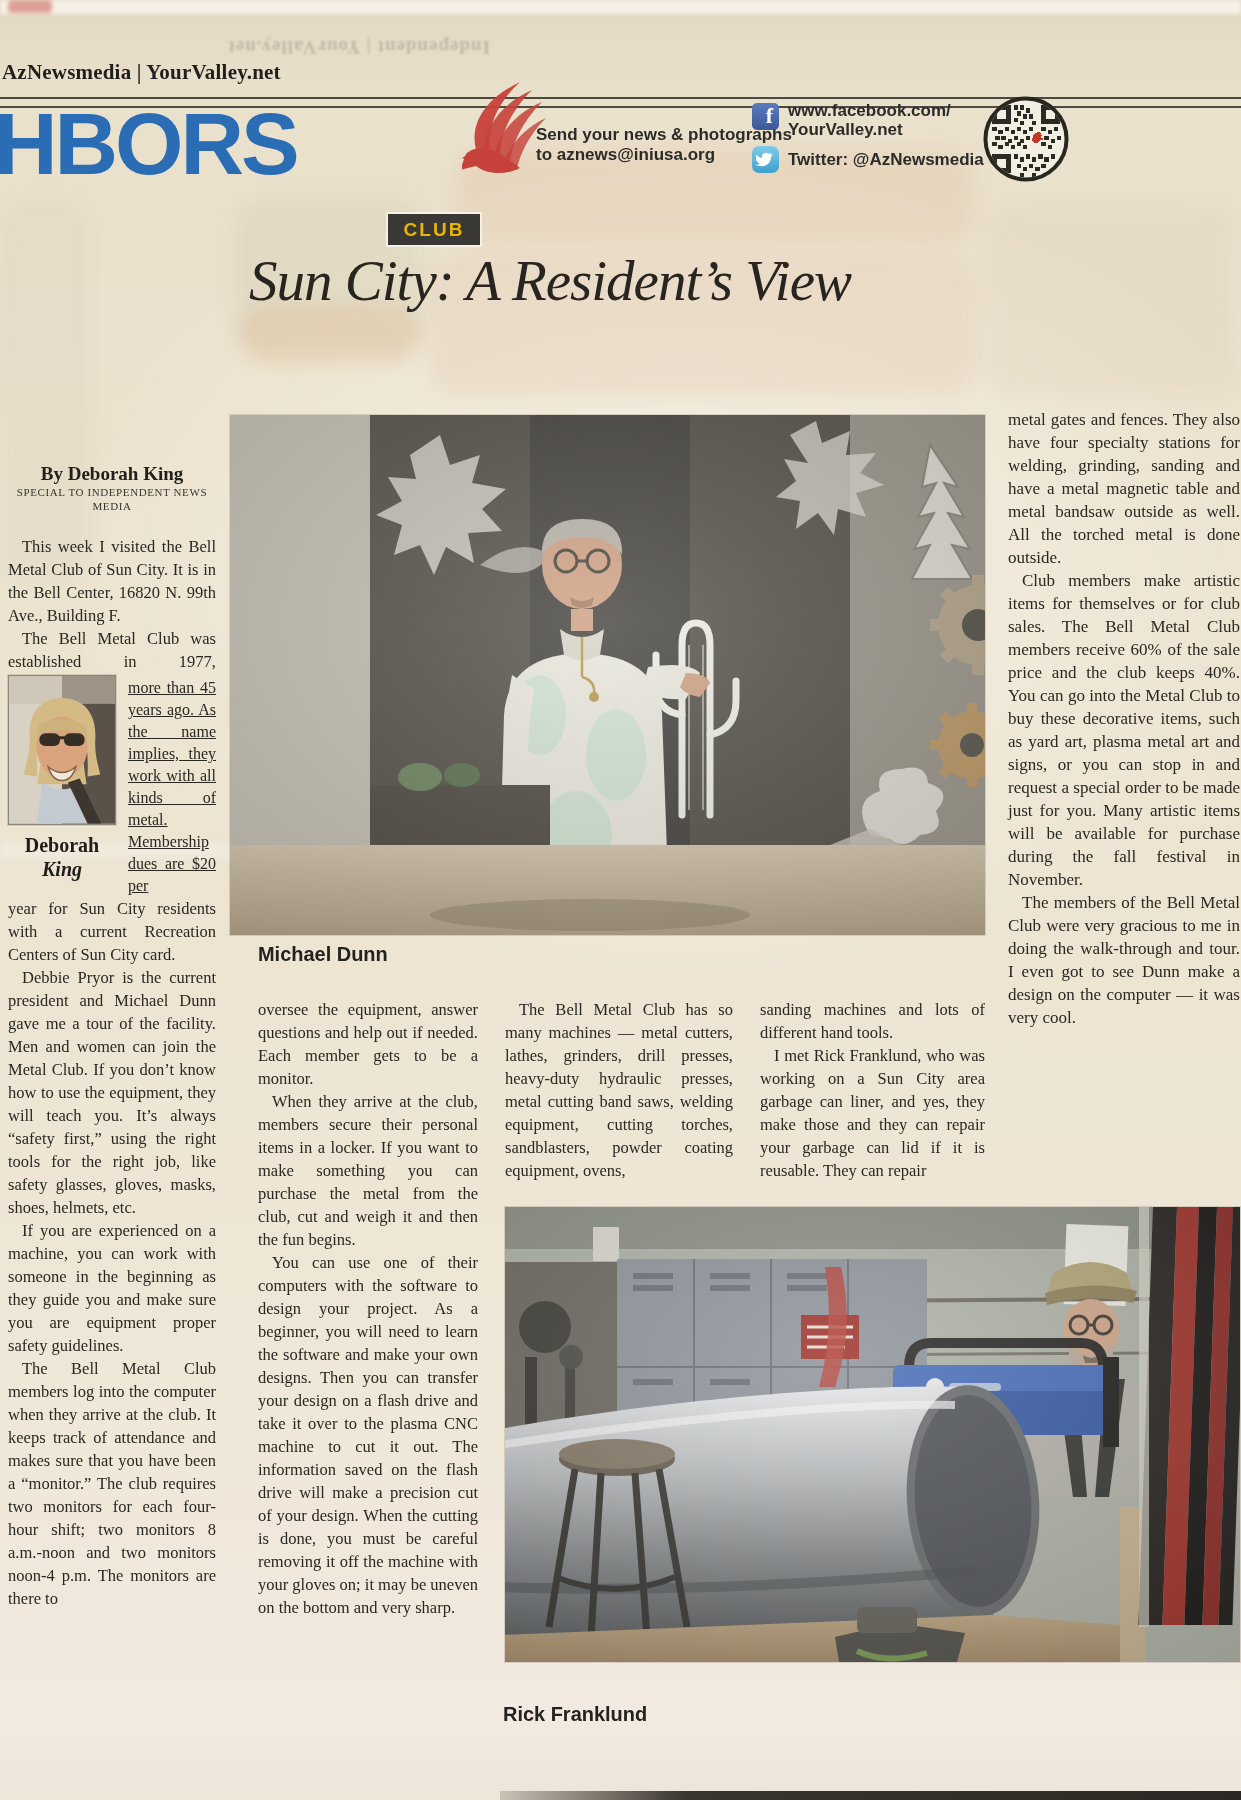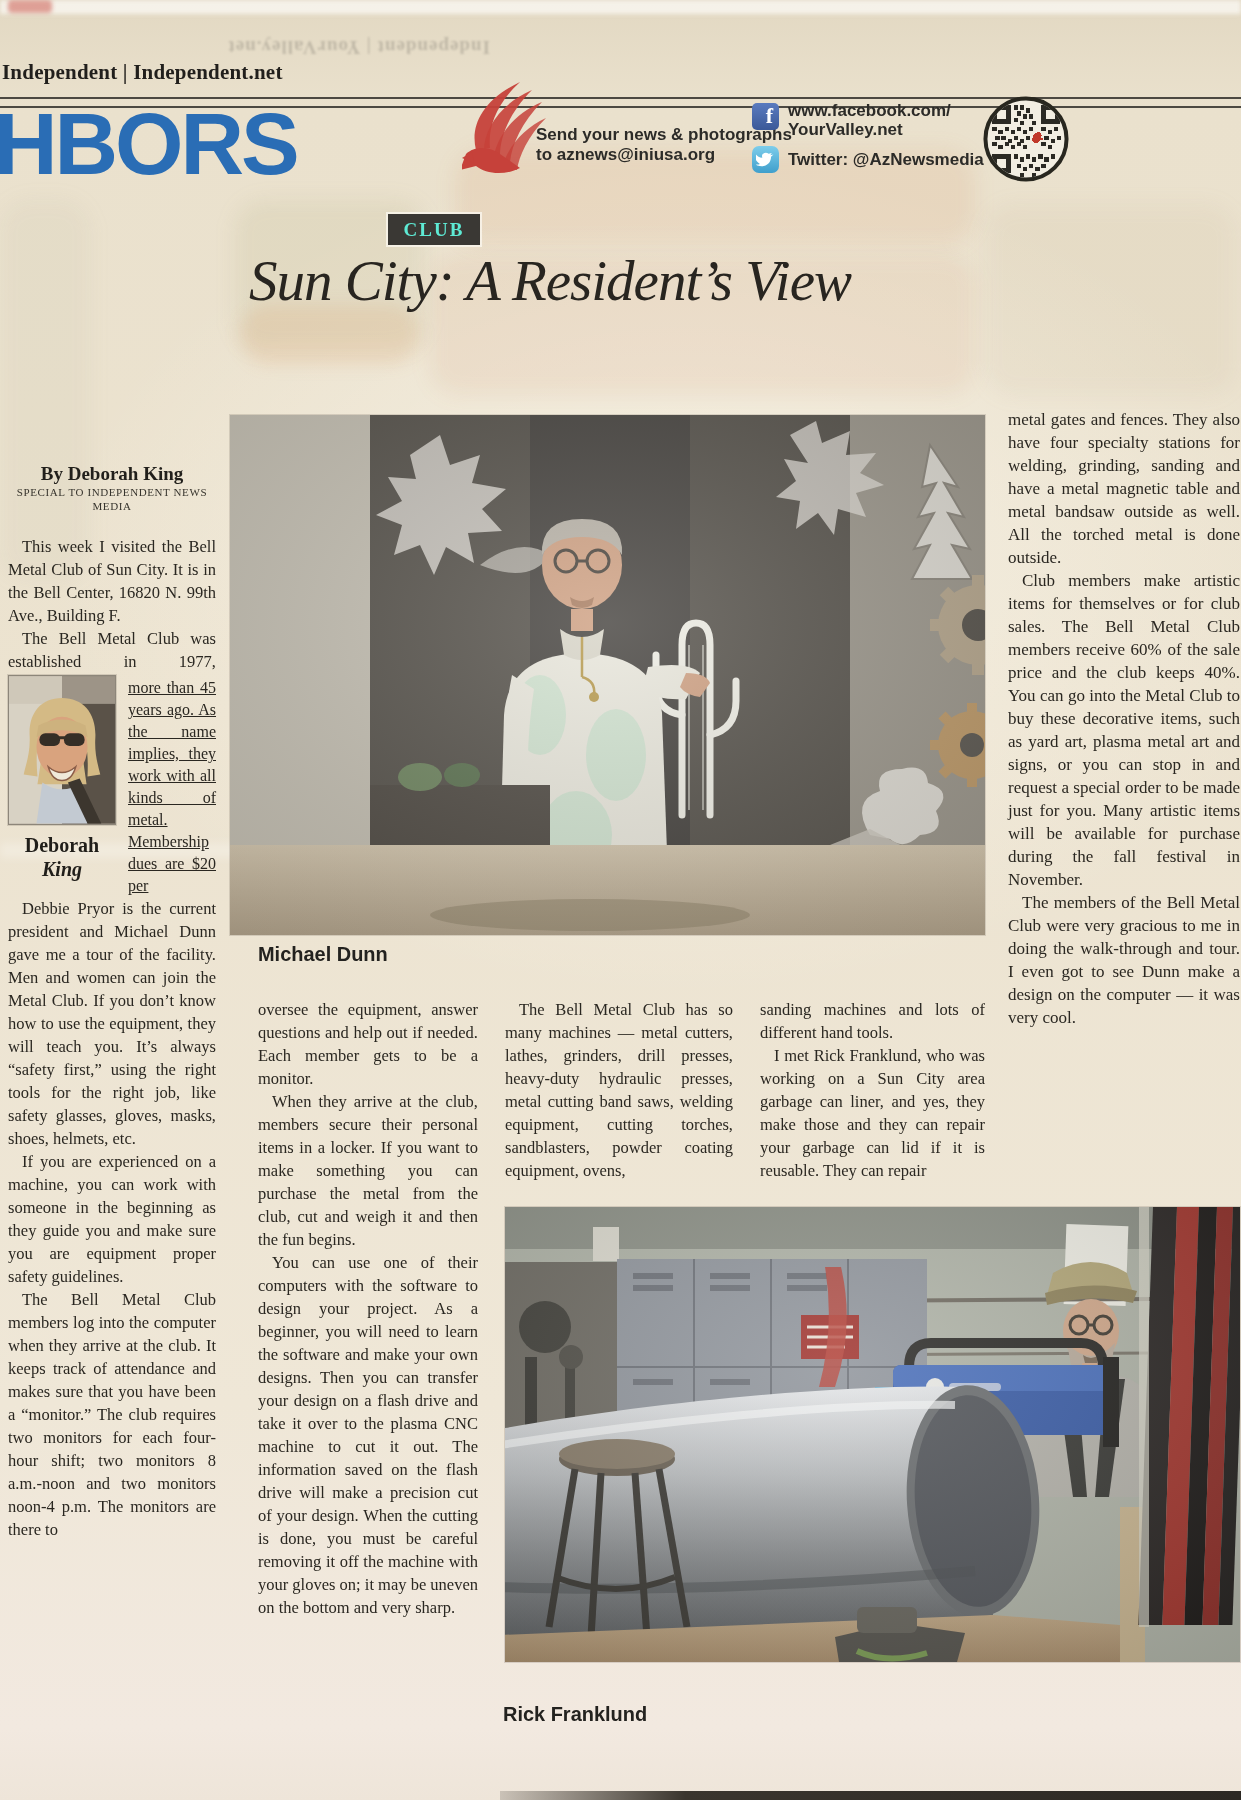--- a/index.html
+++ b/index.html
@@ -33,21 +33,21 @@
   .fb-icon span{position:relative; left:4px;}
   .fb-text{left:788px; top:101px; font-family:"Liberation Sans","DejaVu Sans",sans-serif;
     font-size:17px; font-weight:bold; color:#2c2b28; line-height:19px;}
   .tw-icon{left:752px; top:146px; width:27px; height:27px; border-radius:7px;
     background:linear-gradient(180deg,#7dcdeb,#3f9fcc); display:flex; align-items:center; justify-content:center;}
   .tw-text{left:788px; top:150px; font-family:"Liberation Sans","DejaVu Sans",sans-serif;
     font-size:17px; font-weight:bold; color:#2c2b28;}
   .qr{left:983px; top:96px;}
   
   .badge{left:388px; top:214px; width:92px; height:31px; background:#3a3834;
-    color:#5eead4; font-family:Liberation Serif, serif; font-weight:bold;
+    color:#eab308; font-family:Liberation Sans, sans-serif; font-weight:bold;
     font-size:19px; letter-spacing:2px; text-align:center; line-height:31px;
     box-shadow:0 0 0 2px rgba(250,246,238,.8);}
   .title-wrap{left:40px; top:250px; width:1020px; text-align:center; color:#282520;}
   .kicker{font-style:italic; font-size:57px; line-height:62px; letter-spacing:-1px;}
   .headline{font-weight:bold; font-size:63px; line-height:66px; letter-spacing:-1px; margin-top:2px;}
   
   .col{text-align:justify; font-size:16.5px; line-height:23px; color:#2a2721;}
   .col p{margin:0;}
   .col p.ind{text-indent:14px;}
   .byline{ text-align:center; font-weight:bold; font-size:19px; color:#211f1b;}
@@ -90,21 +90,21 @@
   <div class="abs corner-mark"></div>
   <div class="abs ghost-masthead">Independent | YourValley.net</div>
   <div class="abs blob" style="left:455px;top:150px;width:520px;height:95px;background:rgba(205,120,60,.10);"></div>
   <div class="abs blob" style="left:430px;top:255px;width:545px;height:140px;background:rgba(190,100,50,.08);"></div>
   <div class="abs blob" style="left:235px;top:200px;width:190px;height:150px;background:rgba(150,150,90,.10);"></div>
   <div class="abs blob" style="left:240px;top:305px;width:180px;height:60px;background:rgba(210,120,50,.12);filter:blur(8px);"></div>
   <div class="abs blob" style="left:0;top:200px;width:90px;height:380px;background:rgba(150,160,130,.07);"></div>
   <div class="abs blob" style="left:985px;top:205px;width:250px;height:190px;background:rgba(180,150,110,.08);"></div>
   <div class="abs scan-band"></div>
 
-  <div class="abs masthead">Independent | Independent.net</div>
+  <div class="abs masthead">AzNewsmedia | YourValley.net</div>
   <div class="abs rule-double"></div>
   <div class="abs section-title">HBORS</div>
 
   <svg class="abs" style="left:462px;top:80px;" width="84" height="96" viewBox="0 0 84 96">
     <g fill="#c6413a">
       <path d="M14,70 C8,46 20,20 58,2 C34,24 26,48 28,68 Z" opacity=".95"></path>
       <path d="M22,76 C20,50 38,24 70,10 C48,32 38,56 38,76 Z" opacity=".9"></path>
       <path d="M31,82 C33,58 51,34 80,22 C60,42 50,64 48,82 Z" opacity=".85"></path>
       <path d="M40,88 C46,66 62,48 84,38 C66,56 57,76 55,90 Z" opacity=".8"></path>
       <path d="M4,74 c8,-8 24,-8 34,0 l20,14 c-16,8 -34,6 -44,-2 l-16,4 z"></path>
@@ -228,20 +228,21 @@
           <path d="M34 108 q20,14 40,0 l6,42 l-52,0 z" fill="#c3cad2"></path>
           <path d="M60 108 l20,42 l14,0 l-22,-46 z" fill="#3c362e"></path>
         </svg>
         <div class="headshot-cap">
           <div>Deborah</div>
           <div class="it">King</div>
         </div>
       </div>
       <div class="wrap-text">more than 45 years ago. As the name implies, they work with all kinds of metal. Membership dues are $20 per</div>
     </div>
+    <p>year for Sun City residents with a current Recreation Centers of Sun City card.</p>
     <p class="ind">Debbie Pryor is the current president and Michael Dunn gave me a tour of the facility. Men and women can join the Metal Club. If you don’t know how to use the equipment, they will teach you. It’s always “safety first,” using the right tools for the right job, like safety glasses, gloves, masks, shoes, helmets, etc.</p>
     <p class="ind">If you are experienced on a machine, you can work with someone in the beginning as they guide you and make sure you are equipment proper safety guidelines.</p>
     <p class="ind">The Bell Metal Club members log into the computer when they arrive at the club. It keeps track of attendance and makes sure that you have been a “monitor.” The club requires two monitors for each four-hour shift; two monitors 8 a.m.-noon and two monitors noon-4 p.m. The monitors are there to</p>
   </div>
 
   <svg class="abs photo photo-main" width="755" height="520" viewBox="0 0 755 520">
     <defs>
       <linearGradient id="mfloor" x1="0" y1="0" x2="0" y2="1">
         <stop offset="0" stop-color="#d3c6ae"></stop>
           <stop offset="1" stop-color="#b3a48c"></stop>

